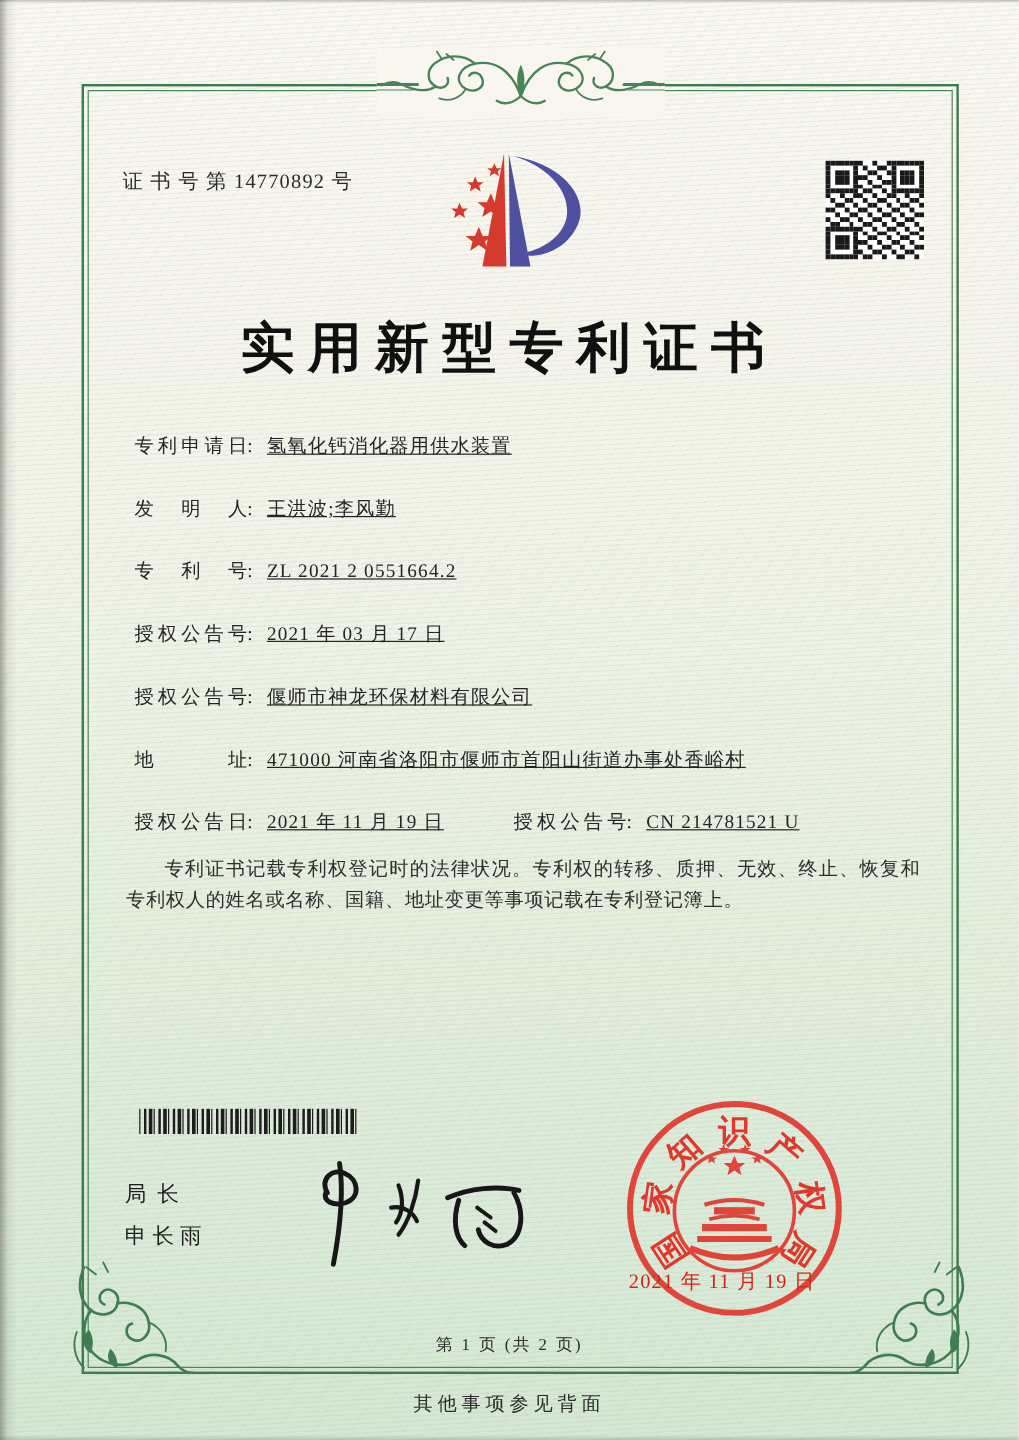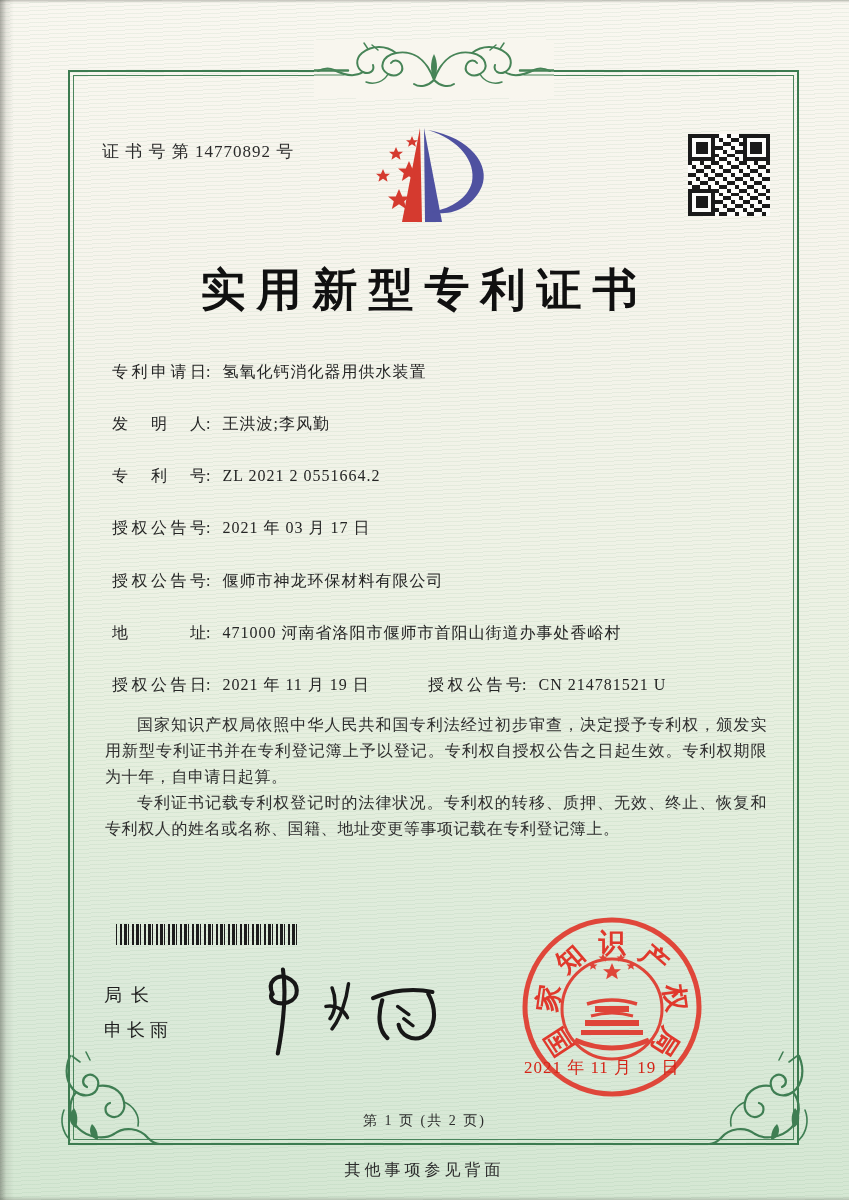--- a/index.html
+++ b/index.html
@@ -34,21 +34,21 @@
   .qr { position:absolute; left:688px; top:134px; width:82px; height:82px; background:#fdfdfb;
     display:grid; grid-template-columns:repeat(21,1fr); grid-template-rows:repeat(21,1fr); }
   .qr div { background:#1a1a1a; }
 
   .title { position:absolute; left:0; top:260px; width:100%; text-align:center;
     font-size:45px; font-weight:bold; letter-spacing:11px; color:#101010; }
 
   .field-row { position:absolute; left:112px; font-size:16px; white-space:nowrap; color:#252525; }
   .field-label { display:inline-block; width:94px; text-align:justify; text-align-last:justify; }
   .colon { margin-right:12px; }
-  .field-value { letter-spacing:1px; }
+  .field-value { letter-spacing:1px;text-decoration:underline; }
   .row-0{top:362px;} .row-1{top:414px;} .row-2{top:466px;} .row-3{top:518px;} .row-4{top:571px;} .row-5{top:623px;}
   .grant-row { top:675px; }
   .grant-no-group { position:absolute; left:316px; top:0; white-space:nowrap; }
   .grant-no-group .field-label { width:94px; }
 
   .paragraphs { position:absolute; left:105px; top:712px; width:662px;
     font-size:16px; line-height:26px; letter-spacing:0.6px; color:#2e2e2e; text-align:justify; }
   .paragraphs p { text-indent:2em; }
 
   .barcode { position:absolute; left:116px; top:924px; height:21px; display:flex; align-items:stretch; }
@@ -408,21 +408,20 @@
 </div>
 
 <div class="field-row grant-row">
   <span class="field-label">授权公告日</span><span class="colon">:</span><span class="field-value">2021 年 11 月 19 日</span>
   <span class="grant-no-group">
     <span class="field-label">授权公告号</span><span class="colon">:</span><span class="field-value">CN 214781521 U</span>
   </span>
 </div>
 
 <div class="paragraphs">
-  <p>国家知识产权局依照中华人民共和国专利法经过初步审查，决定授予专利权，颁发实用新型专利证书并在专利登记簿上予以登记。专利权自授权公告之日起生效。专利权期限为十年，自申请日起算。</p>
   <p>专利证书记载专利权登记时的法律状况。专利权的转移、质押、无效、终止、恢复和专利权人的姓名或名称、国籍、地址变更等事项记载在专利登记簿上。</p>
 </div>
 
 <div class="barcode">
     <div style="width: 1px; margin-right: 3px;"></div>
     <div style="width: 2px; margin-right: 2px;"></div>
     <div style="width: 3px; margin-right: 1px;"></div>
     <div style="width: 1px; margin-right: 3px;"></div>
     <div style="width: 2px; margin-right: 2px;"></div>
     <div style="width: 3px; margin-right: 1px;"></div>

